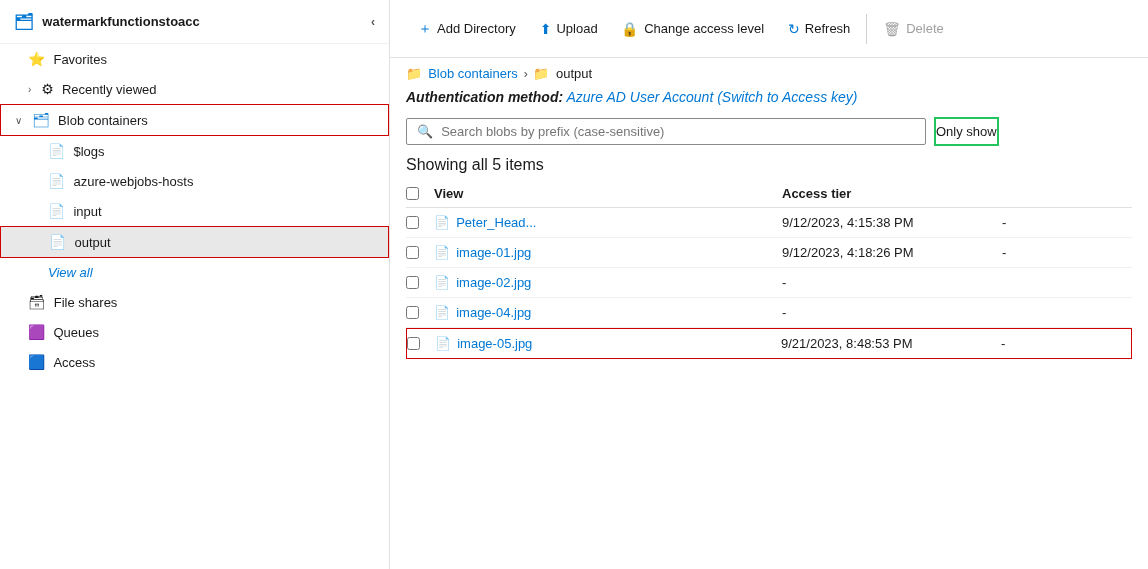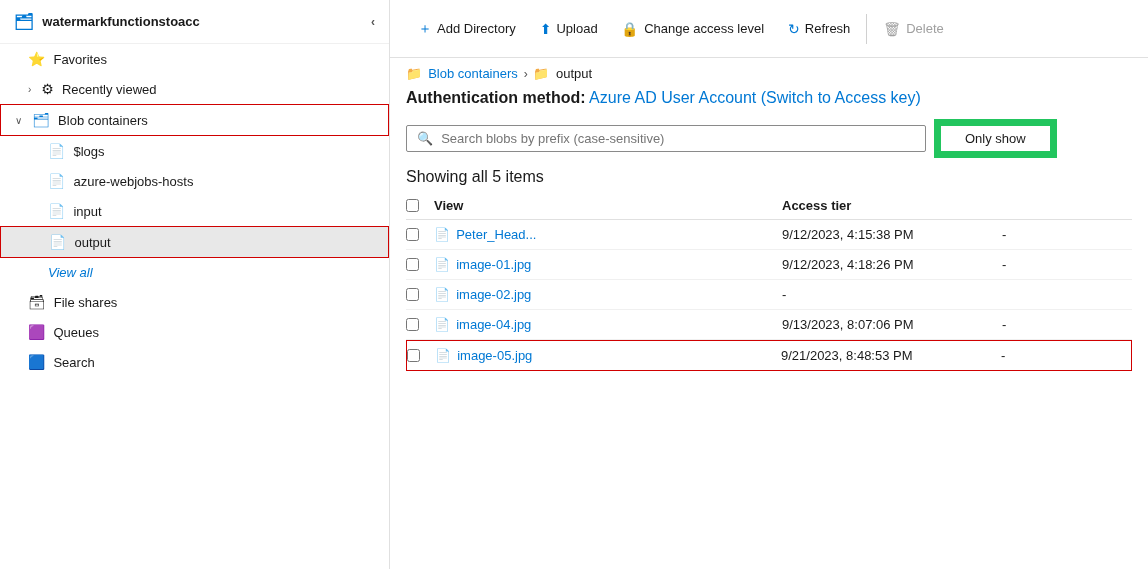--- a/index.html
+++ b/index.html
@@ -87,21 +87,22 @@
       color: #1a1a1a;
     }
     .breadcrumb-bar .bc-link { color: #0078d4; cursor: pointer; display: flex; align-items: center; gap: 4px; }
     .breadcrumb-bar .bc-sep { color: #555; font-size: 12px; }
     .breadcrumb-bar .bc-current { display: flex; align-items: center; gap: 4px; }
     .folder-icon-sm { color: #0078d4; font-size: 13px; }
 
     
     .auth-bar {
       padding: 4px 16px 8px;
-      font-size: 16px;
+      font-size: 14px;
+      font-style: italic;
     }
     .auth-bar span.label { font-weight: 600; }
     .auth-bar a { color: #0078d4; text-decoration: none; }
 
     
     .search-bar {
       padding: 4px 16px 8px;
       display: flex; gap: 8px; align-items: center;
     }
     .search-input-wrap {
@@ -112,22 +113,22 @@
       flex: 1;
       max-width: 520px;
       background: #fff;
       gap: 8px;
     }
     .search-input-wrap input {
       border: none; outline: none; font-size: 13px; flex: 1; color: #a21caf;
     }
     .search-input-wrap .search-icon { color: #555; font-size: 13px; }
     .only-show-btn {
-      padding: 5px 24px;
-      border: 7px solid #22c55e;
+      padding: 5px 0;
+      border: 2px solid #22c55e;
       background: #fff;
       font-size: 13px;
       cursor: pointer;
       white-space: nowrap;
       color: #1a1a1a;
     }
 
     
     .items-count {
       padding: 2px 16px 6px;
@@ -225,21 +226,21 @@
     <span>File shares</span>
   </div>
 
   <div class="sidebar-item indent1">
     <span class="item-icon">🟪</span>
     <span>Queues</span>
   </div>
 
   <div class="sidebar-item indent1">
     <span class="item-icon">🟦</span>
-    <span>Search</span>
+    <span>Access</span>
   </div>
 </div>
 
 <div class="main">
 
   <div class="toolbar">
     <button class="toolbar-btn">
       <span class="btn-icon">＋</span>
       <span>Add Directory</span>
     </button>
@@ -337,21 +338,20 @@
     </div>
 
     <div class="table-row">
       <div class="check-cell">
         <input type="checkbox" style="">
       </div>
       <div class="file-name">
         <span class="file-icon">📄</span>
         <span>image-04.jpg</span>
       </div>
-      <div class="col-modified">9/13/2023, 8:07:06 PM</div>
       <div class="col-tier">-</div>
     </div>
 
     <div class="table-row selected-row">
       <div class="check-cell">
         <input type="checkbox" style="">
       </div>
       <div class="file-name">
         <span class="file-icon">📄</span>
         <span>image-05.jpg</span>

